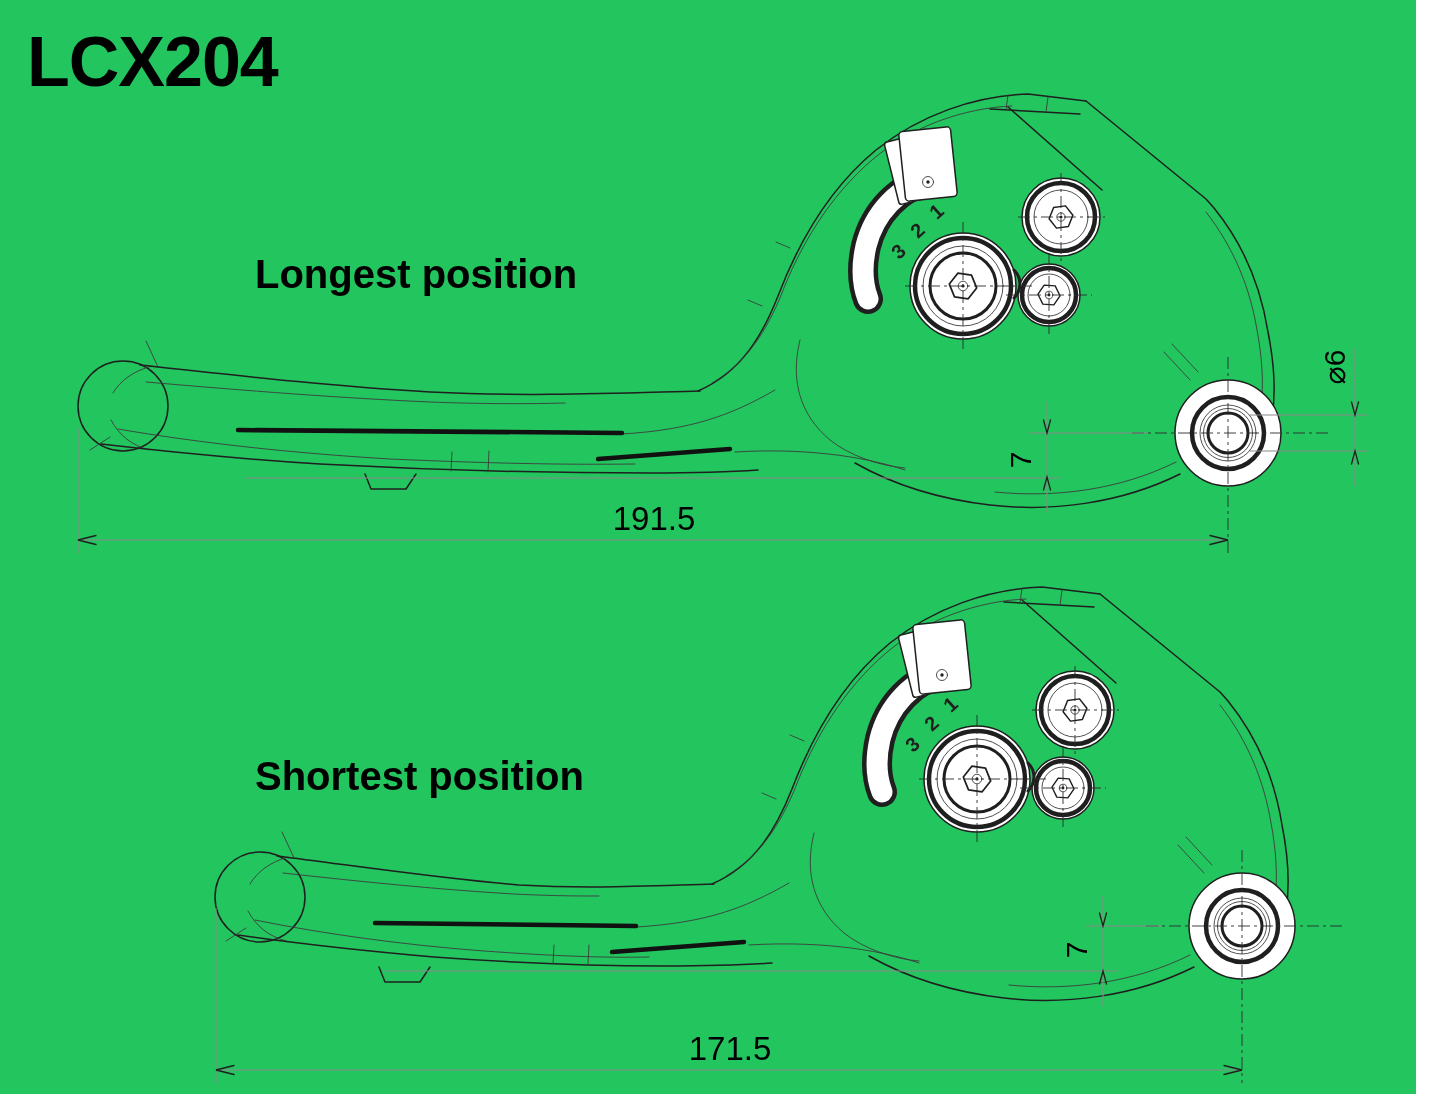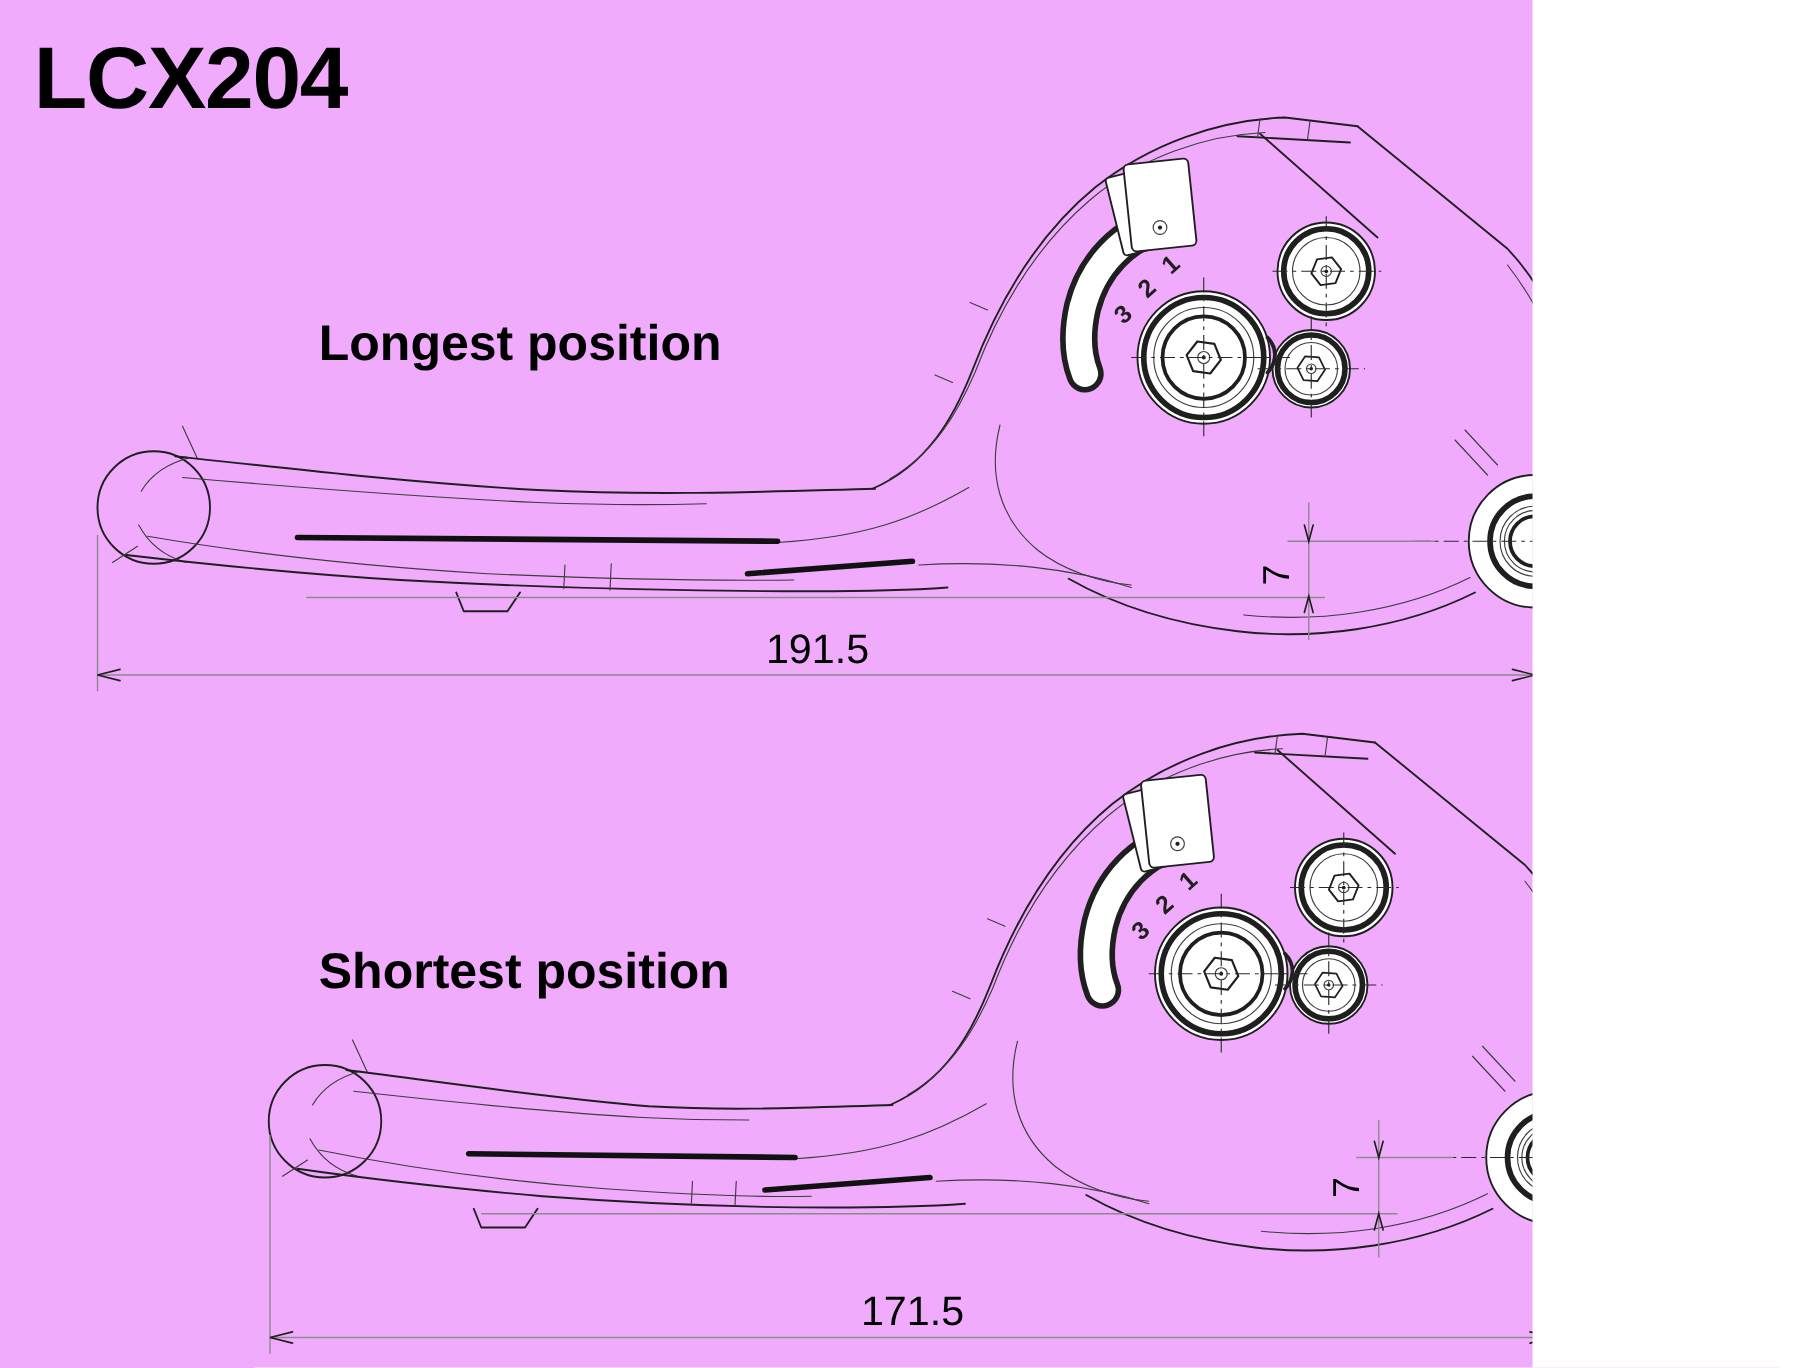--- a/index.html
+++ b/index.html
@@ -1,16 +1,16 @@
 <!DOCTYPE html>
 <html><head>
 <meta charset="utf-8">
 <style>
   html,body{margin:0;padding:0;background:#ffffff;}
-  .stage{width:1226px;height:1094px;position:relative;background:#f0abfc;overflow:hidden;
+  .stage{width:1416px;height:1094px;position:relative;background:#22c55e;overflow:hidden;
          font-family:"Liberation Sans", sans-serif;}
   svg{display:block;}
   
   .ln      {fill:none;stroke:#1f1f1f;stroke-width:1.5;stroke-linecap:round;stroke-linejoin:round;}
   .lnf     {fill:#ffffff;stroke:#1f1f1f;stroke-width:1.5;stroke-linecap:round;stroke-linejoin:round;}
   .ln-thin {fill:none;stroke:#3c3c3c;stroke-width:0.9;stroke-linecap:round;stroke-linejoin:round;}
   .ln-th2  {fill:none;stroke:#1f1f1f;stroke-width:3;stroke-linecap:round;}
   .ln-thick{fill:none;stroke:#1f1f1f;stroke-width:4.5;stroke-linecap:round;}
   .slot    {fill:none;stroke:#111111;stroke-width:4.5;stroke-linecap:round;}
   .bean-o  {fill:none;stroke:#1f1f1f;stroke-width:30;stroke-linecap:round;}

